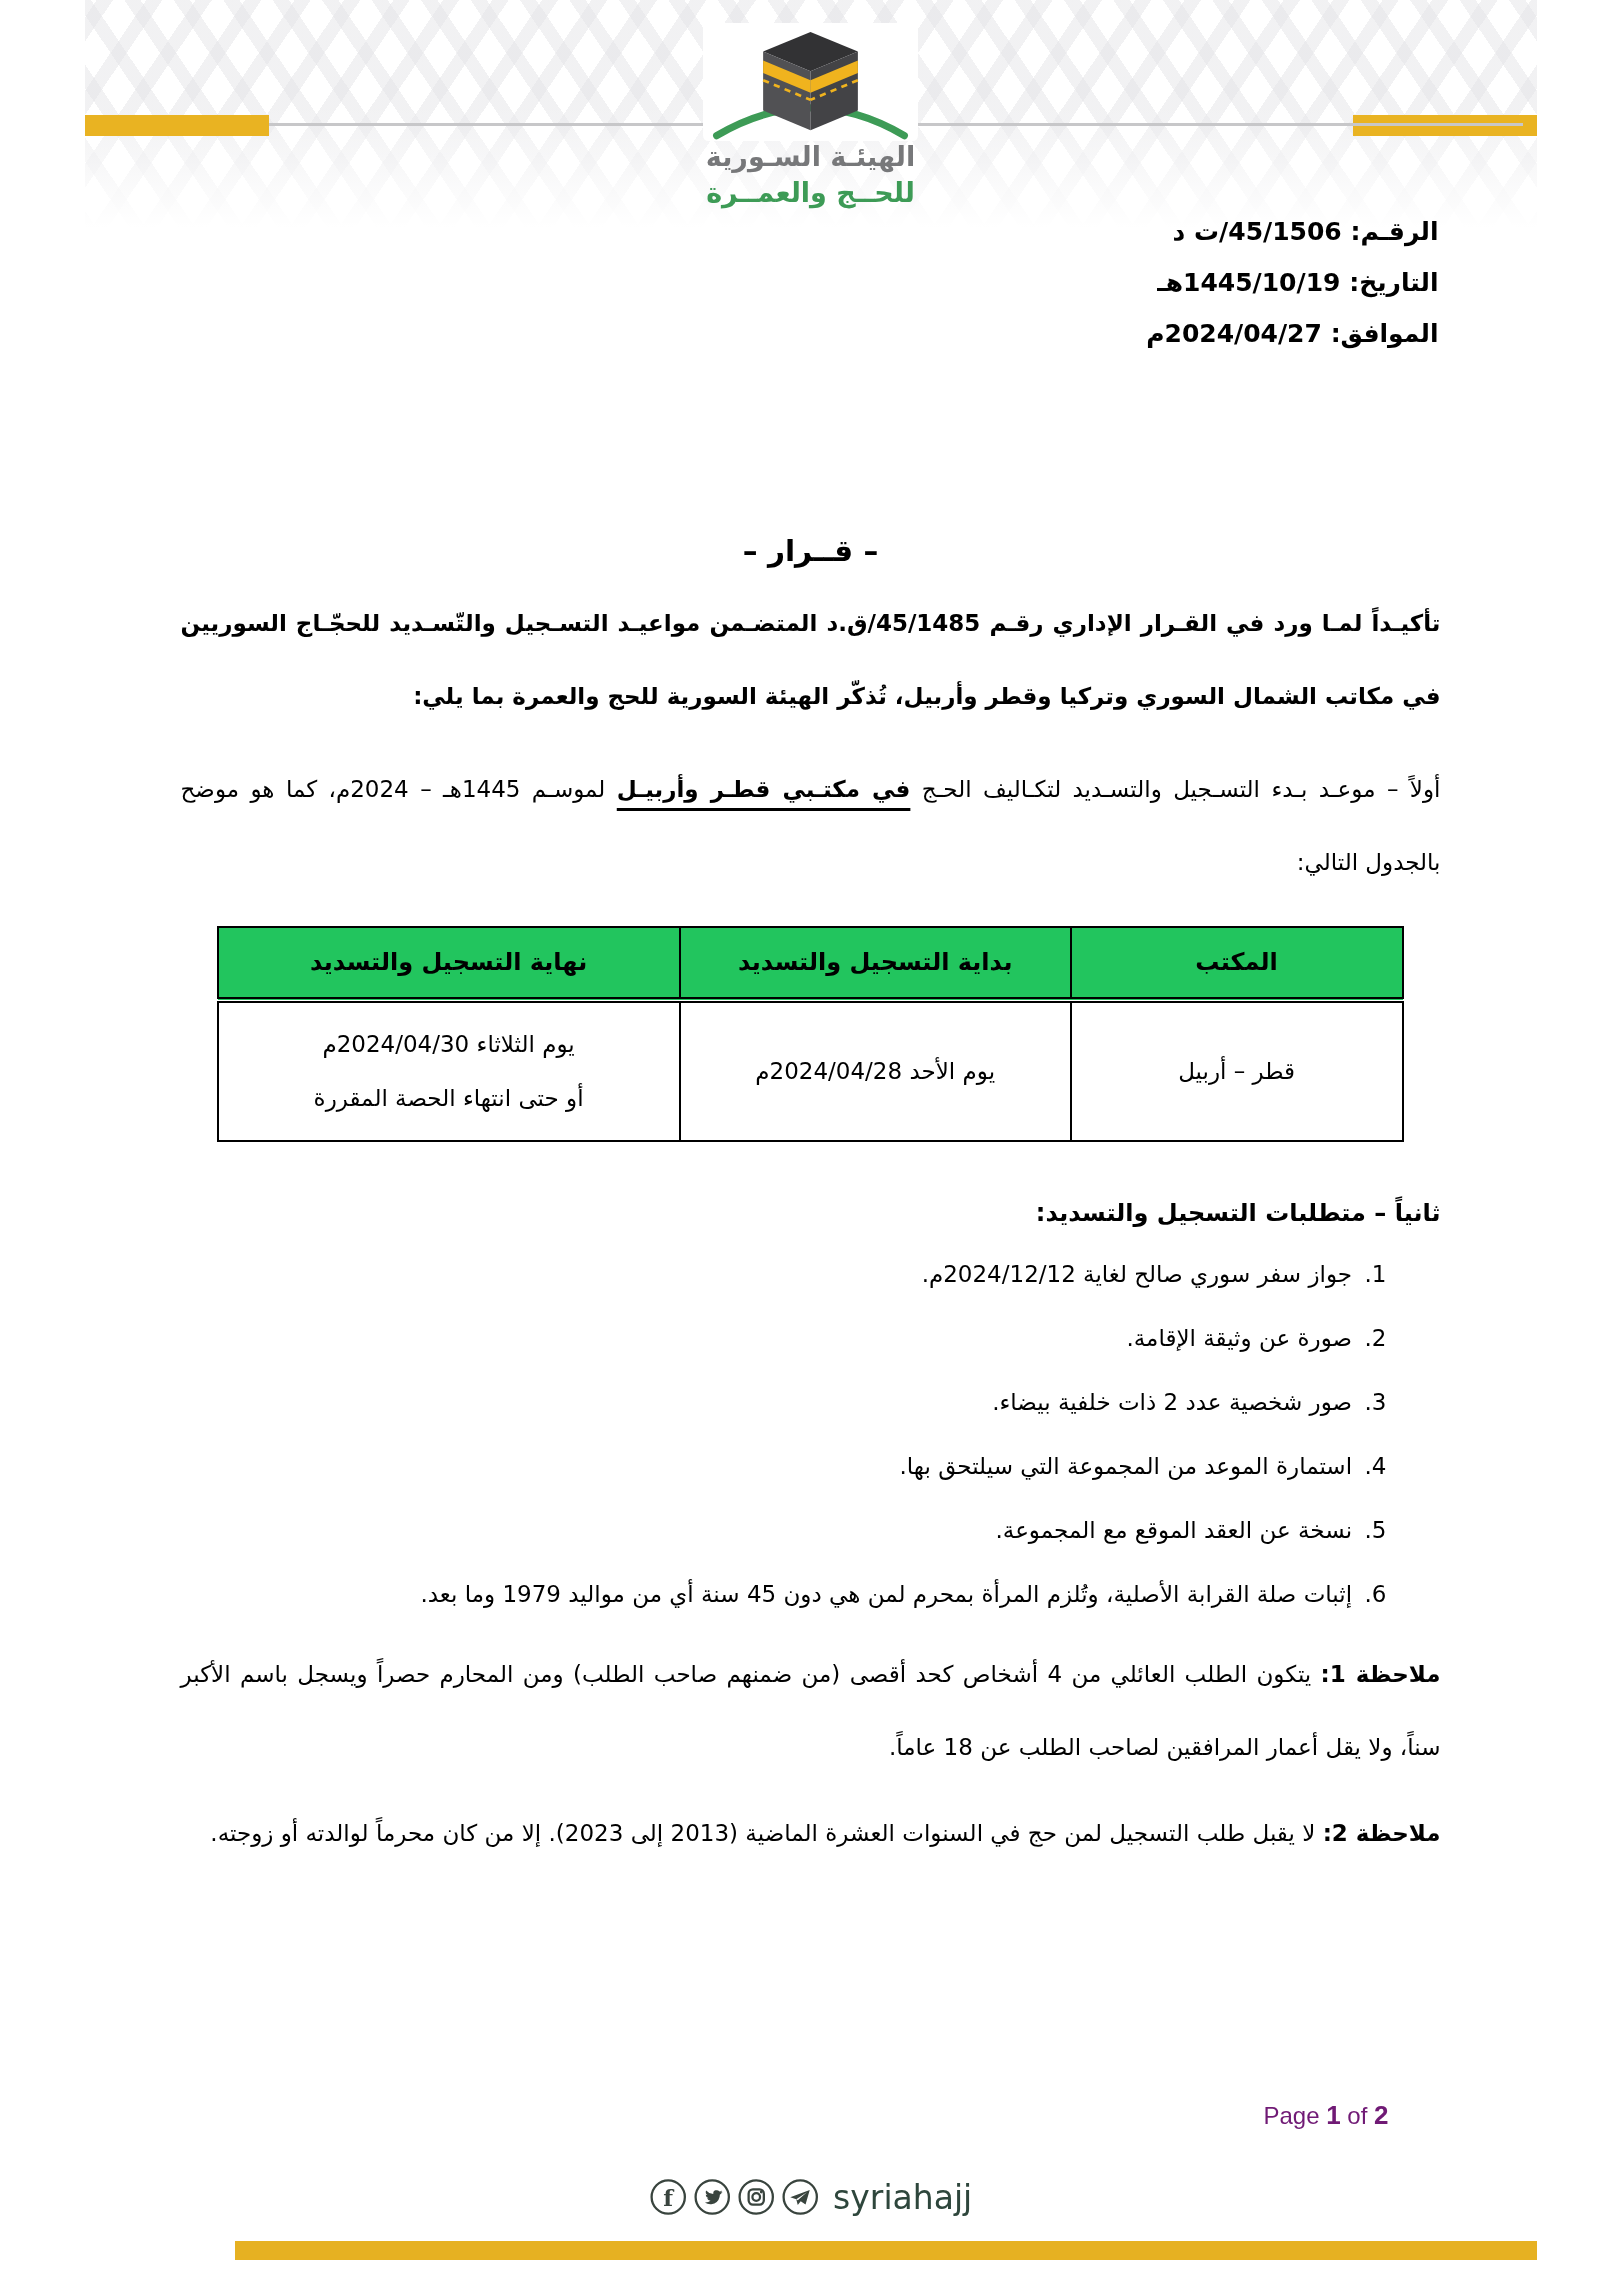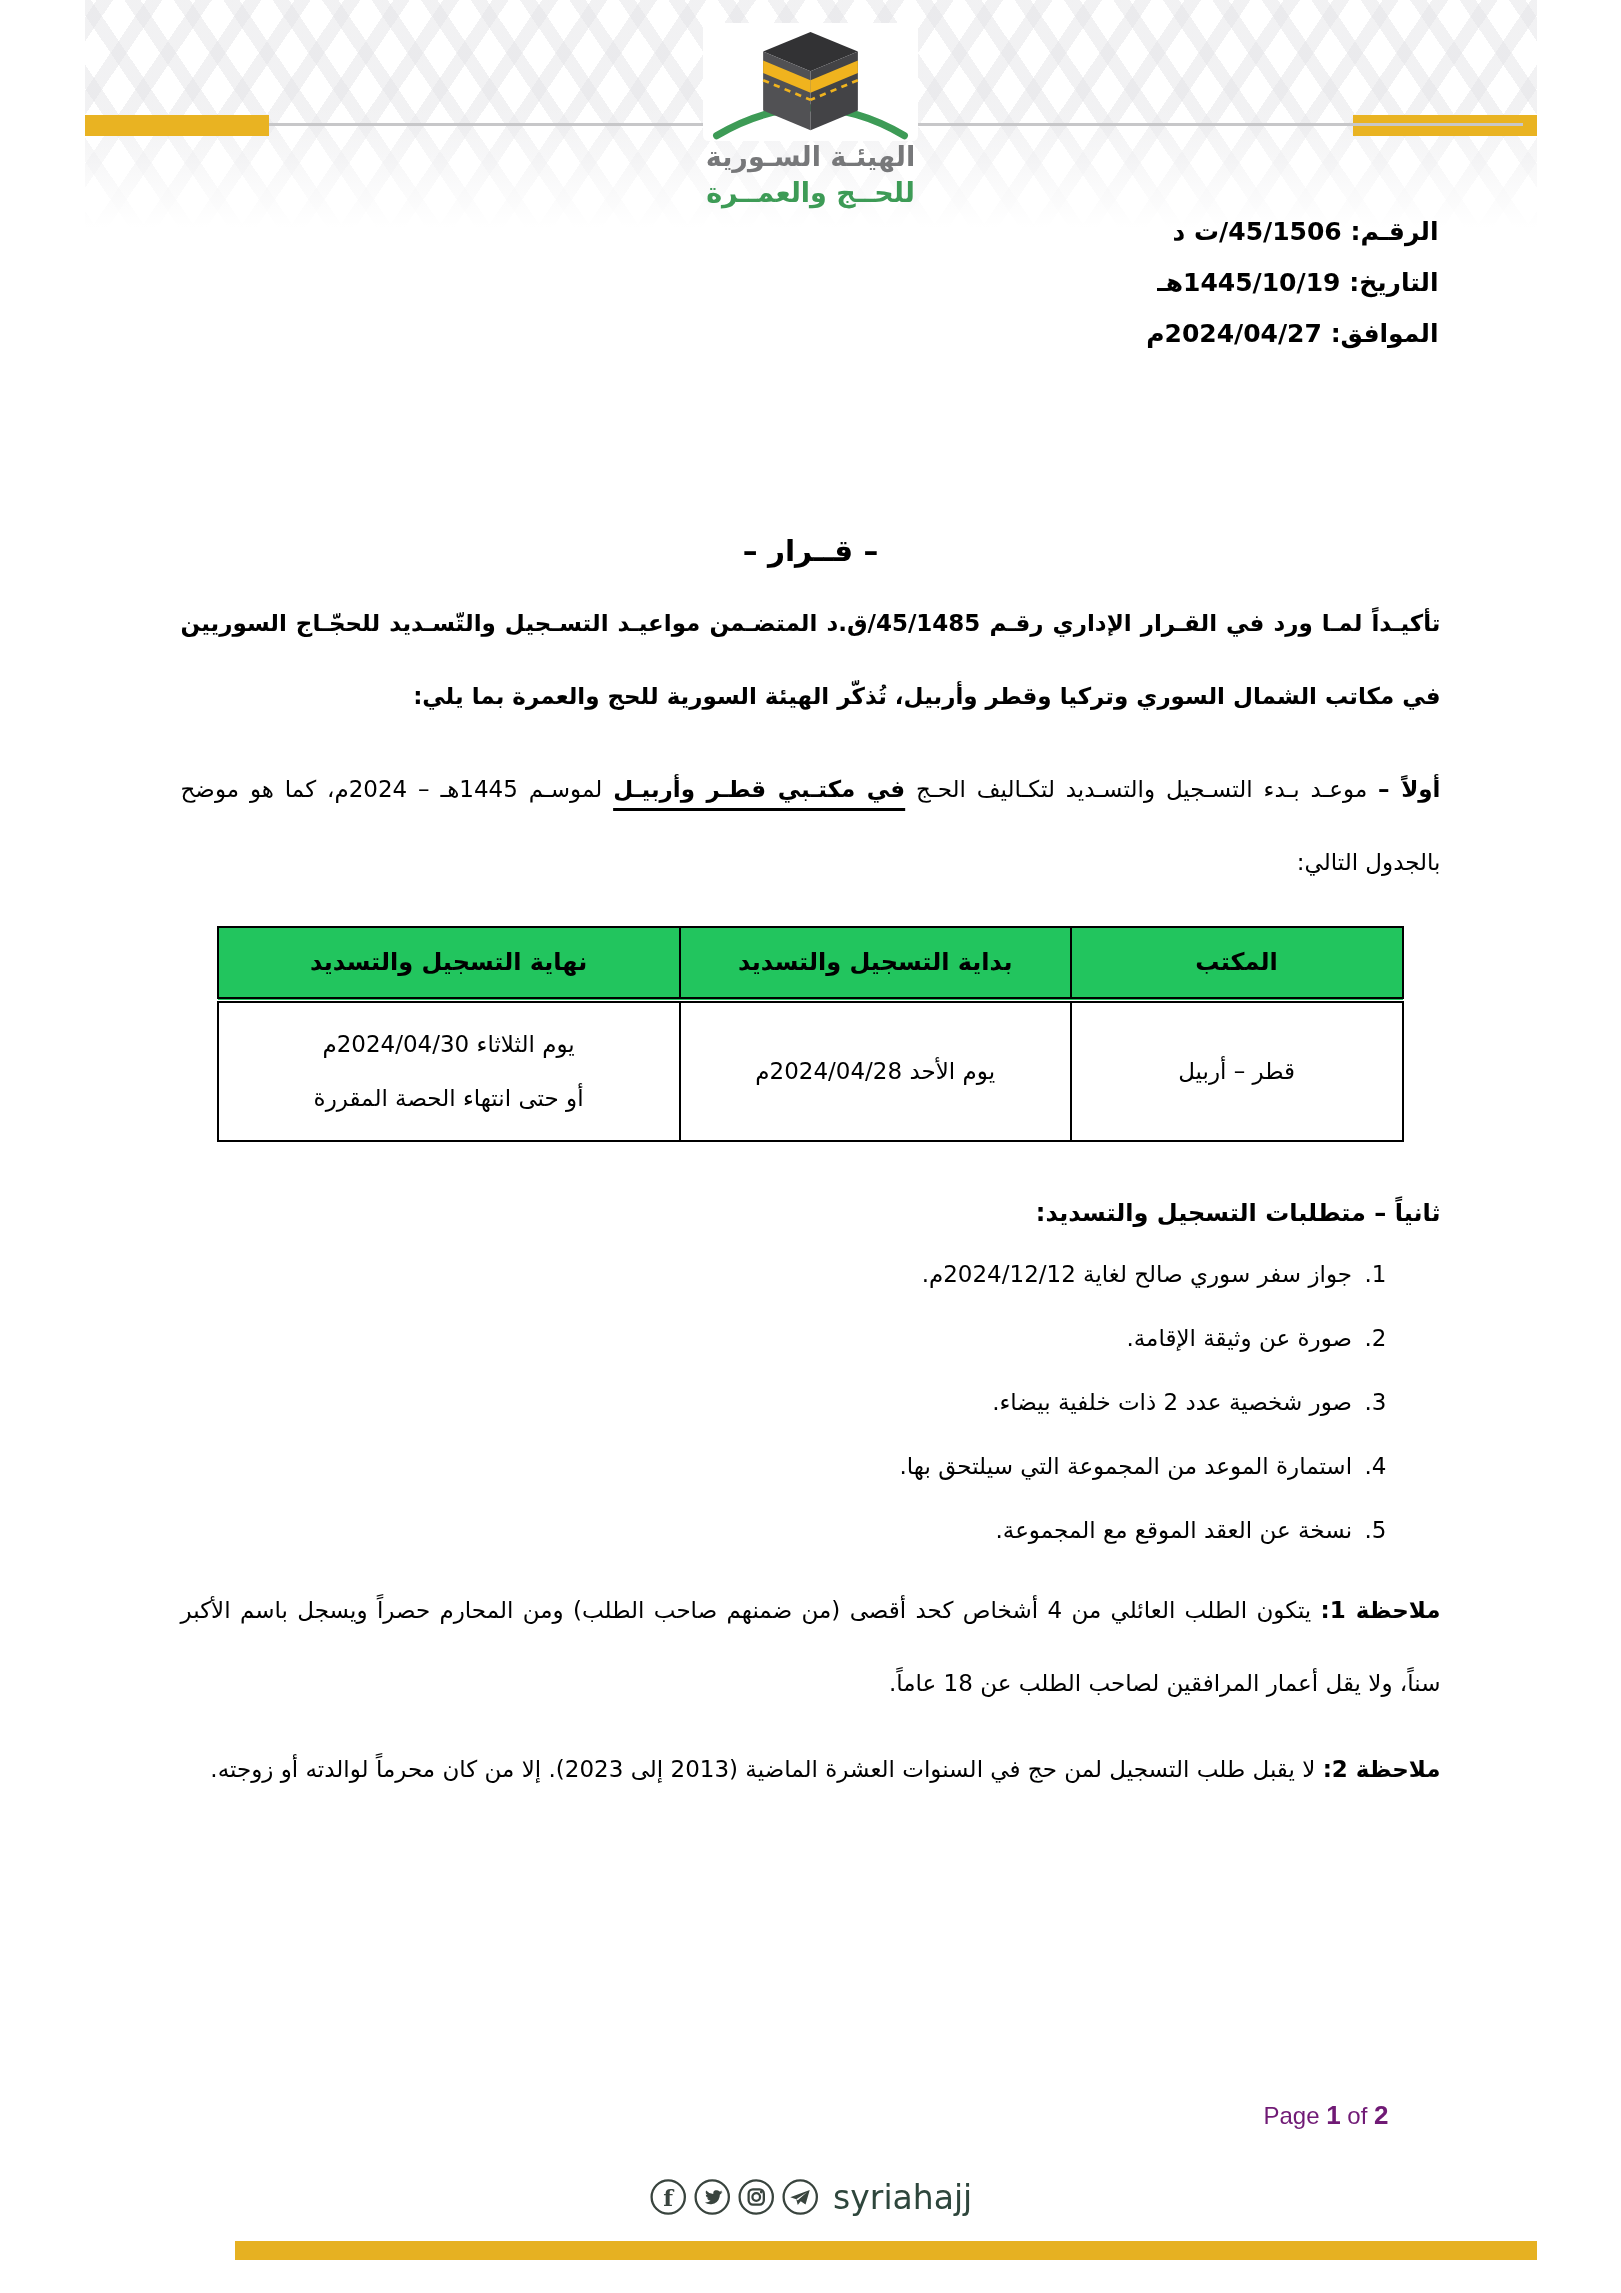--- a/index.html
+++ b/index.html
@@ -42,21 +42,21 @@
   }
   .doc-meta .v { unicode-bidi:isolate; }
 
   
   .content { position:relative; padding:530px 96px 0 96px; direction:rtl; }
   .doc-title { text-align:center; font-size:29.6px; font-weight:bold; line-height:43px; letter-spacing:0.9px; }
   .p  { font-size:23px; line-height:73px; text-align:justify; }
   .p.bold { font-weight:bold; }
   .intro { margin-top:14.3px; }
   .first-sec { margin-top:19.7px; }
-  .sec-label { font-weight:bold; }
+  .sec-label { font-weight:normal; }
   .hl { font-weight:bold; text-decoration:underline; text-decoration-thickness:2.7px; text-underline-offset:10.7px; }
 
   
   table.sched {
     width:calc(100% - 73px); margin:27px 37px 0 37px;
     border-collapse:collapse; direction:rtl; table-layout:fixed;
   }
   table.sched th {
     border:2.7px solid #000; border-bottom:6.3px double #000;
     background:#22c55e; font-size:24px; font-weight:bold;
@@ -168,20 +168,21 @@
     </table>
 
     <div class="second-head"><span>ثانياً –</span><span> متطلبات التسجيل والتسديد:</span></div>
 
     <div class="req-list">
       <div class="req-item"><span class="num">1.</span><span>جواز سفر سوري صالح لغاية 2024/12/12م.</span></div>
       <div class="req-item"><span class="num">2.</span><span>صورة عن وثيقة الإقامة.</span></div>
       <div class="req-item"><span class="num">3.</span><span>صور شخصية عدد 2 ذات خلفية بيضاء.</span></div>
       <div class="req-item"><span class="num">4.</span><span>استمارة الموعد من المجموعة التي سيلتحق بها.</span></div>
       <div class="req-item"><span class="num">5.</span><span>نسخة عن العقد الموقع مع المجموعة.</span></div>
+      <div class="req-item"><span class="num">6.</span><span>إثبات صلة القرابة الأصلية، وتُلزم المرأة بمحرم لمن هي دون 45 سنة أي من مواليد 1979 وما بعد.</span></div>
     </div>
 
     <p class="p note"><span class="nlabel">ملاحظة 1:</span><span> يتكون الطلب العائلي من 4 أشخاص كحد أقصى (من ضمنهم صاحب الطلب) ومن المحارم حصراً ويسجل باسم الأكبر سناً، ولا يقل أعمار المرافقين لصاحب الطلب عن 18 عاماً.</span></p>
 
     <p class="p note"><span class="nlabel">ملاحظة 2:</span><span> لا يقبل طلب التسجيل لمن حج في السنوات العشرة الماضية (2013 إلى 2023). إلا من كان محرماً لوالدته أو زوجته.</span></p>
 
   </div>
 
   <div class="page-num"><span>Page</span>&nbsp;<b>1</b>&nbsp;<span>of</span>&nbsp;<b>2</b></div>
 

